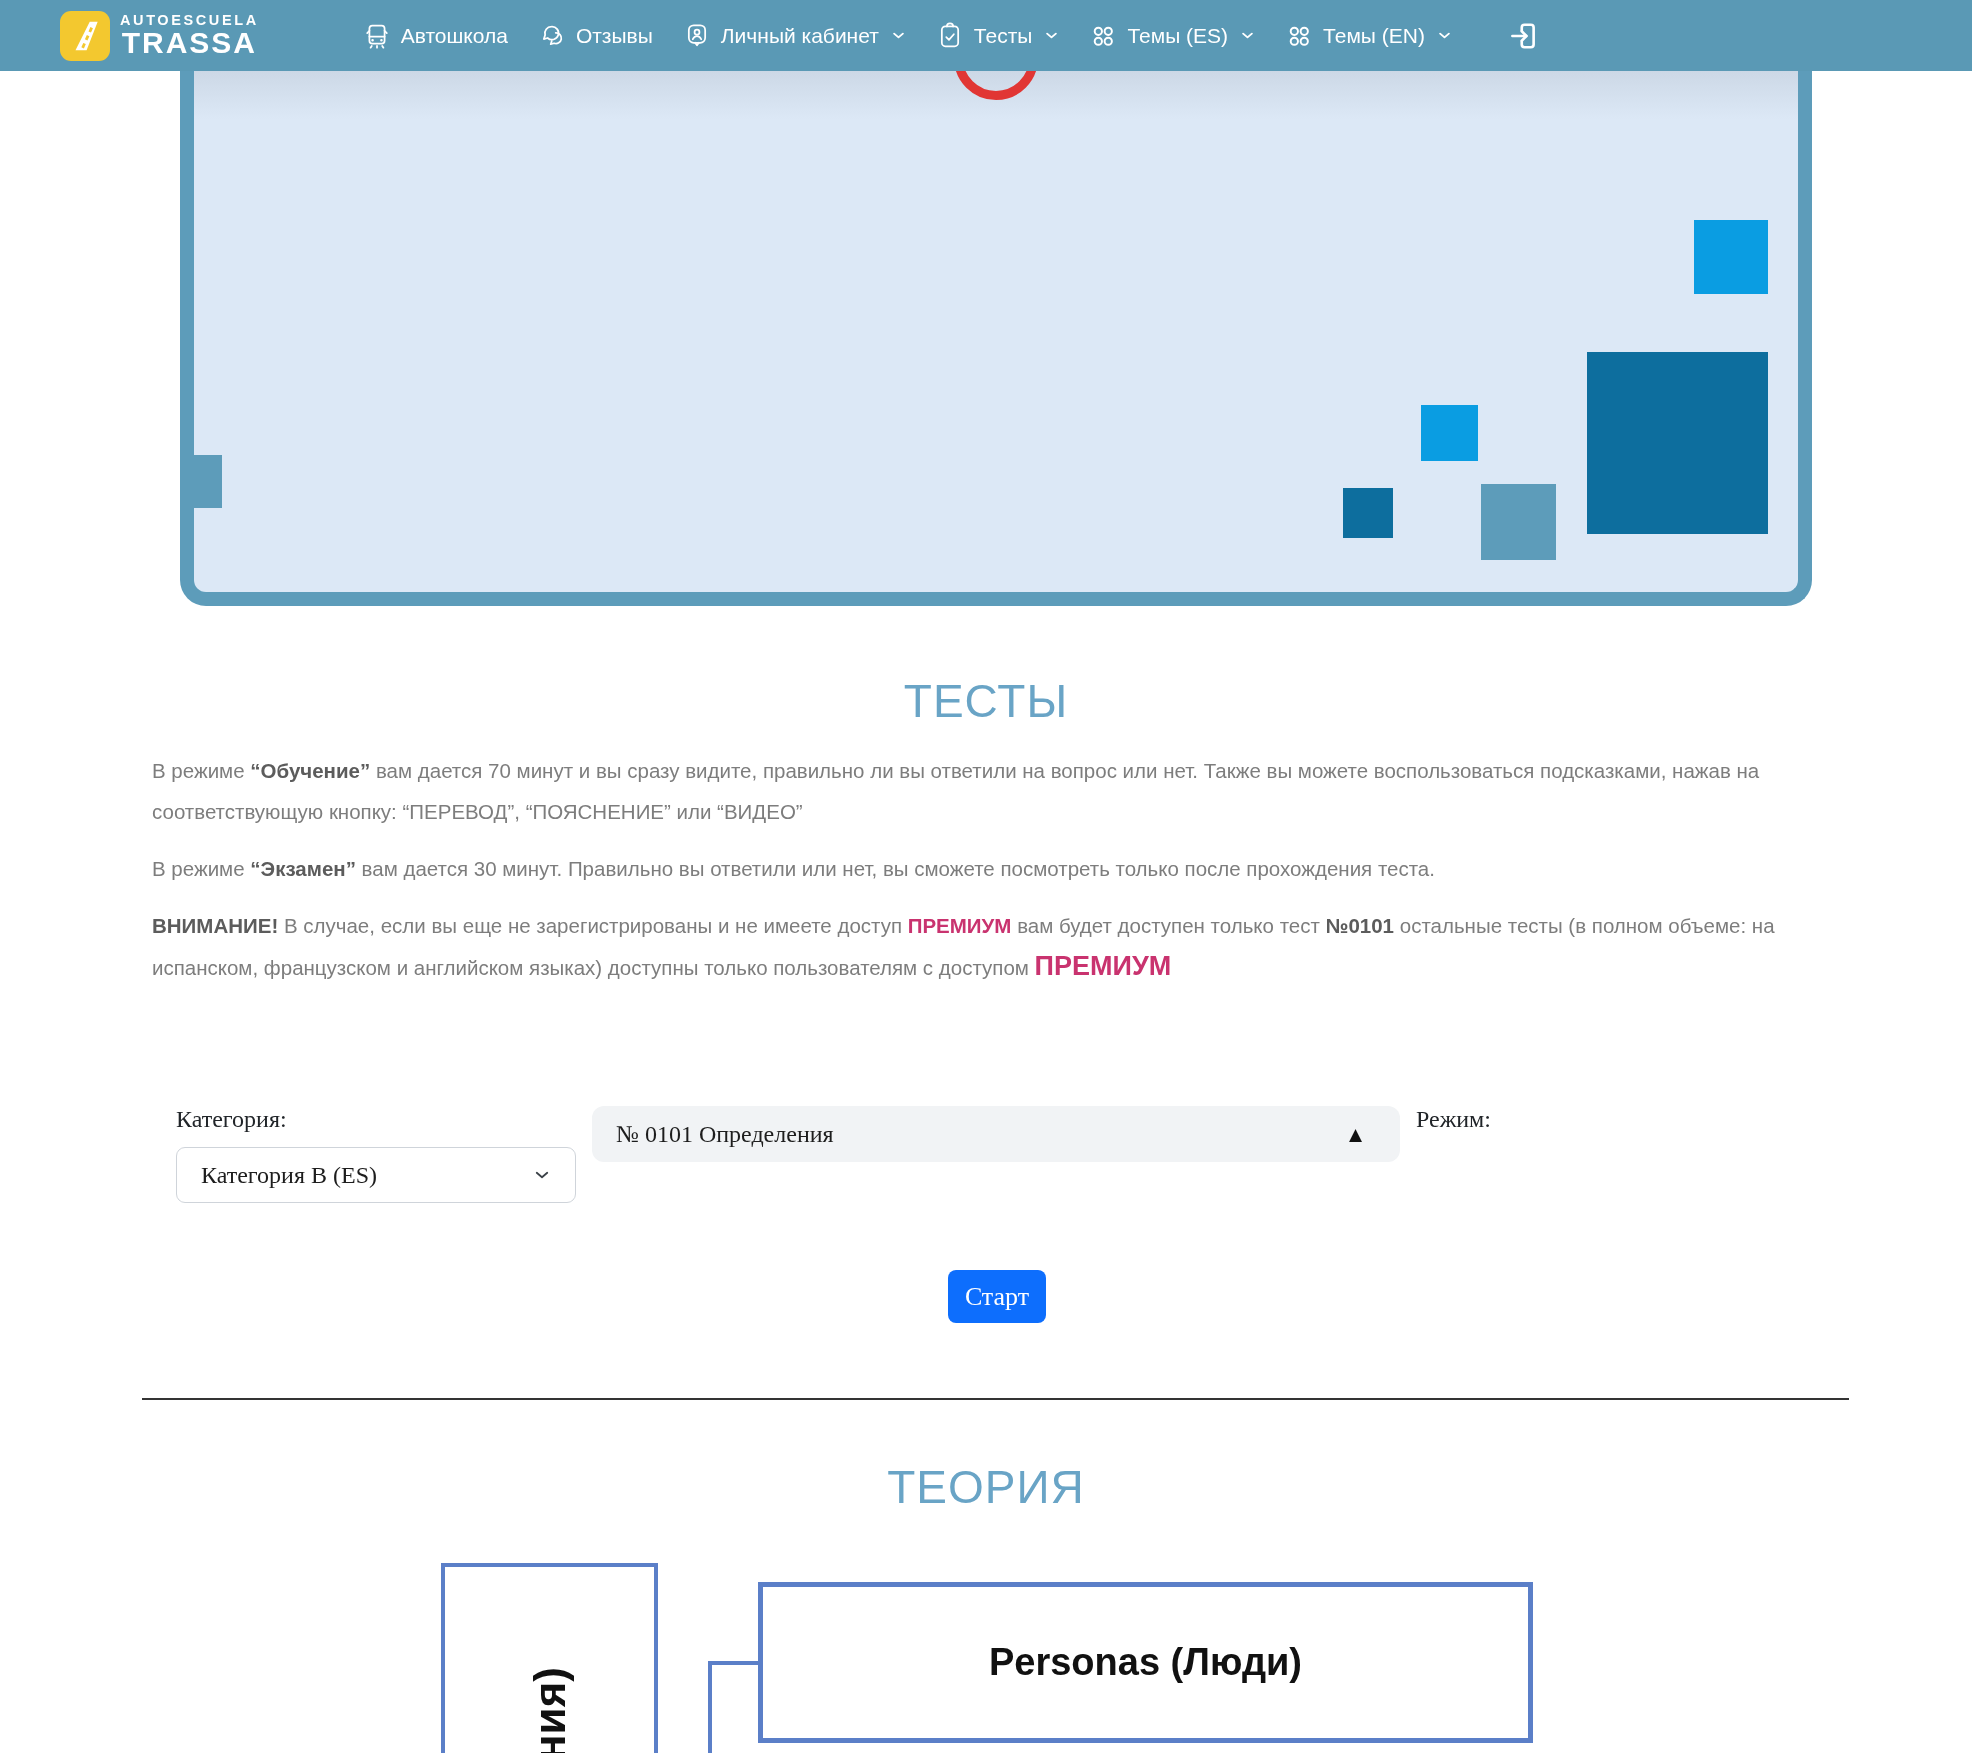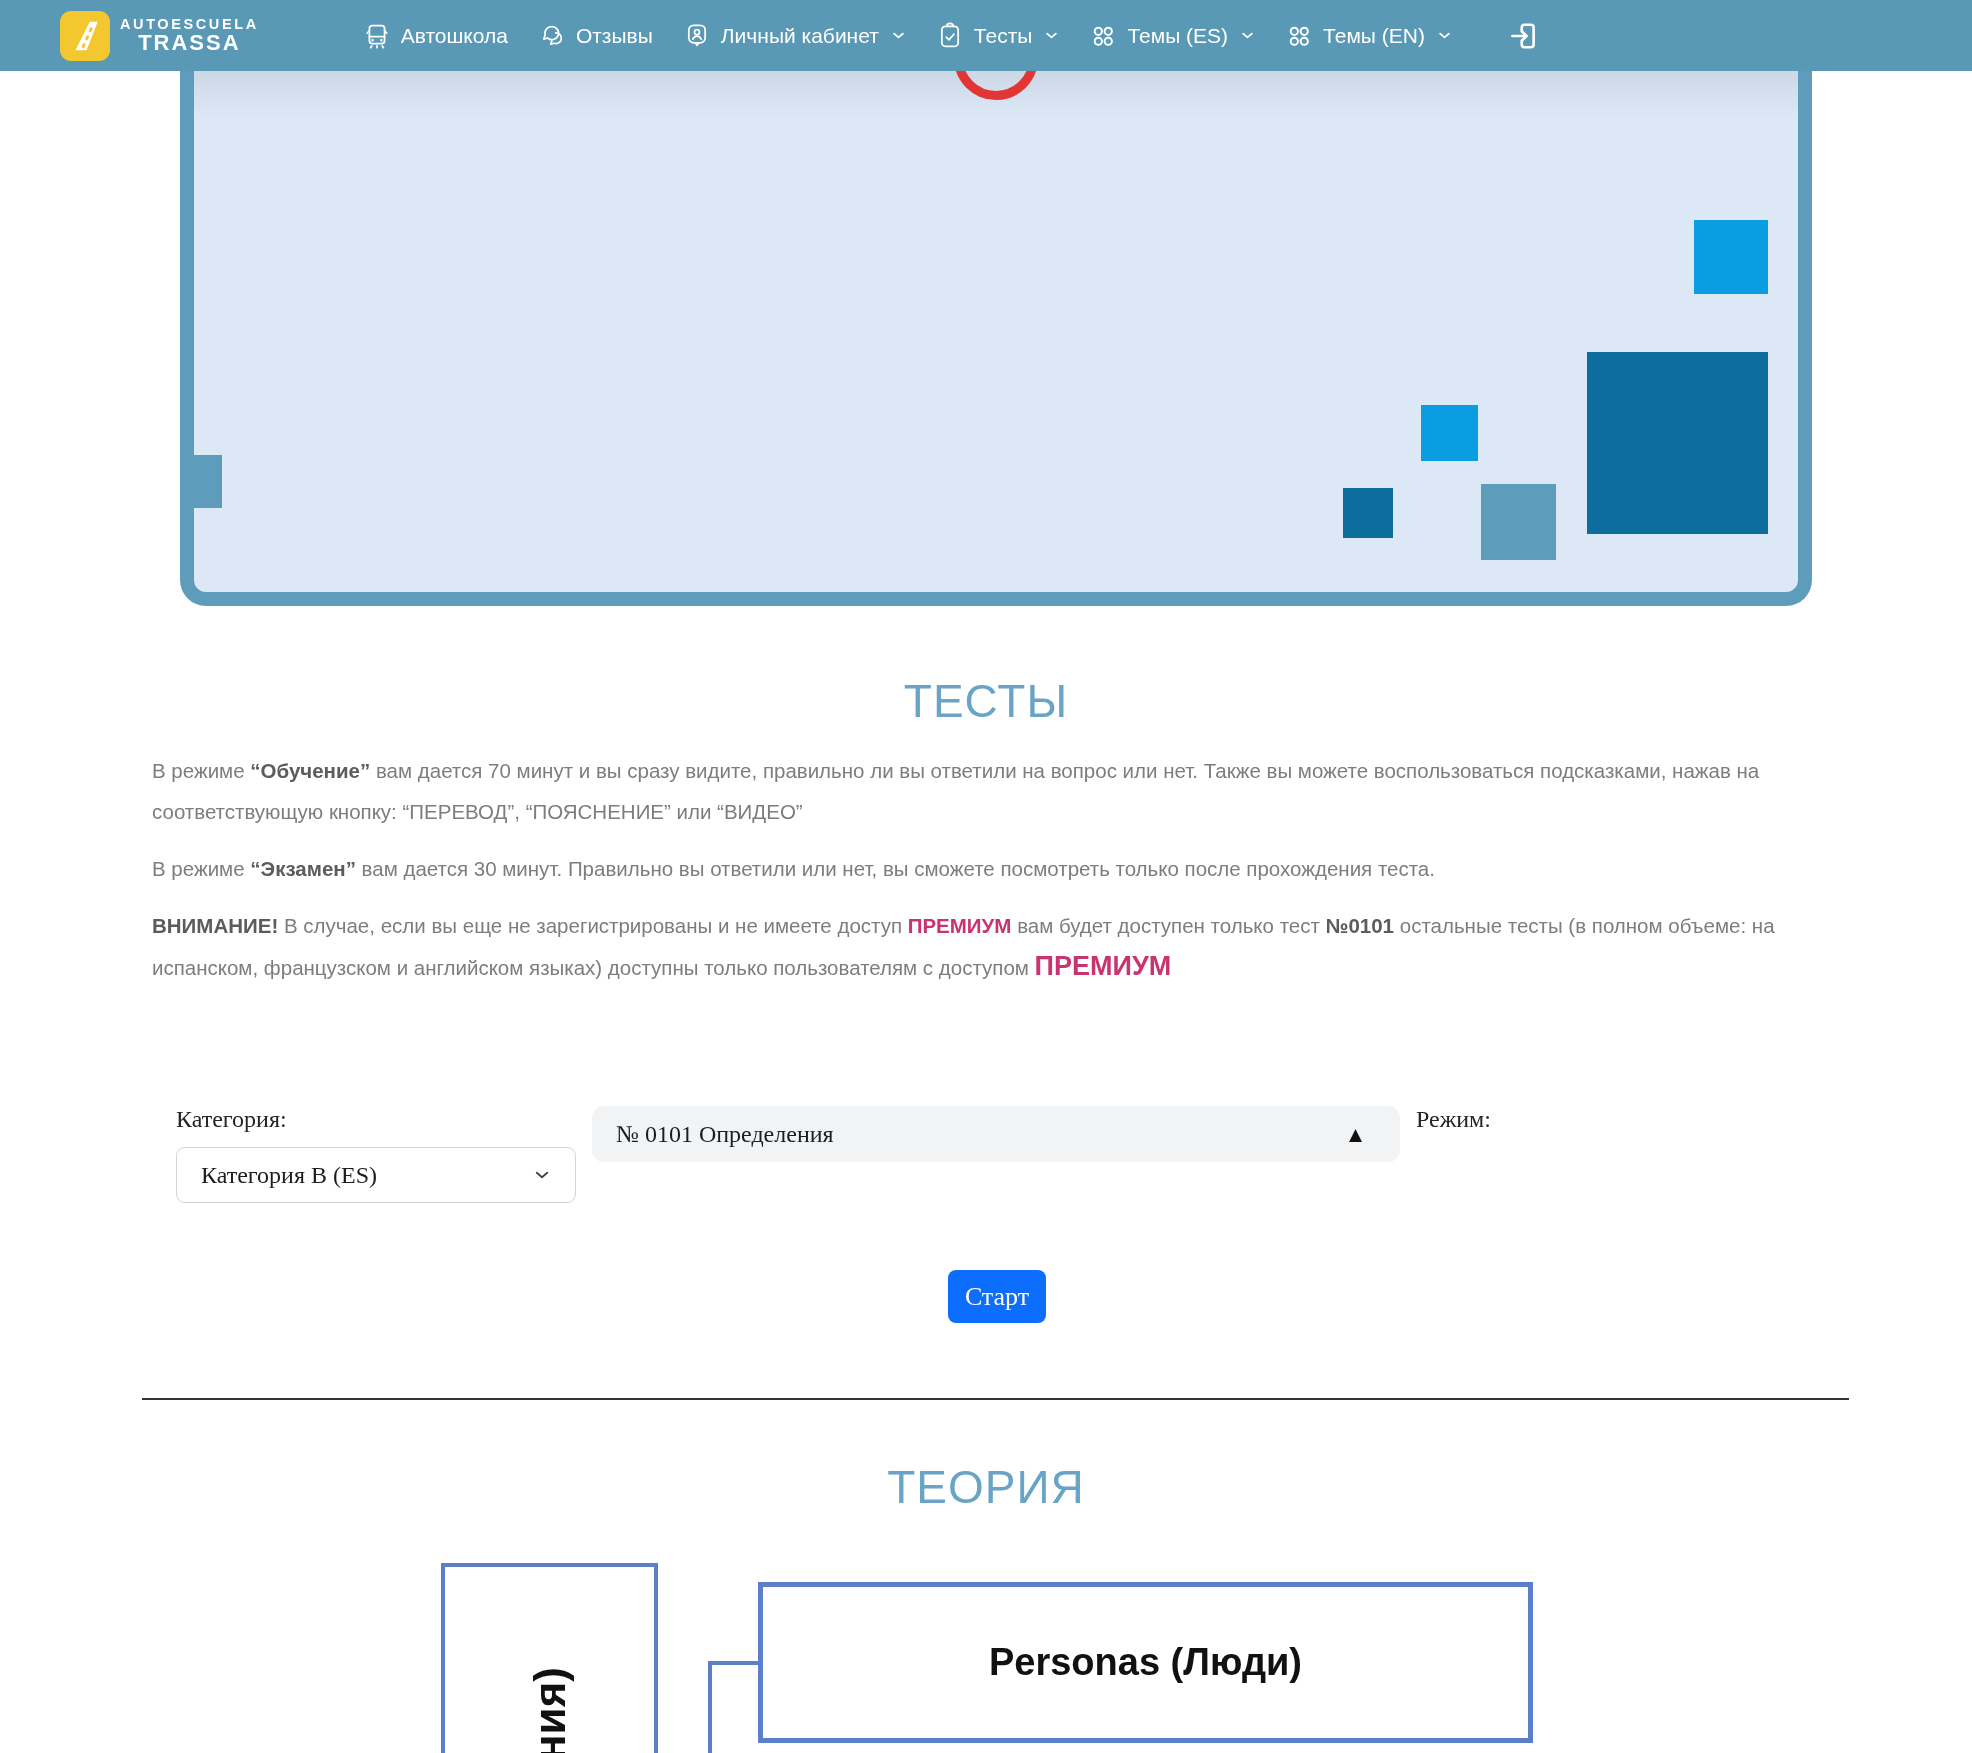--- a/index.html
+++ b/index.html
@@ -14,21 +14,21 @@
     position:absolute; top:0; left:0; width:1972px; height:71px;
     background:#5a99b5; display:flex; align-items:center; z-index:20;
   }
   .brand { display:flex; align-items:center; margin-left:60px; cursor:pointer; text-decoration:none;text-align:center; }
   .brand-mark {
     width:50px; height:50px; background:#f3c82f; border-radius:11px;
     display:flex; align-items:center; justify-content:center; flex:0 0 auto;
   }
   .brand-text { margin-left:10px; color:#fff; line-height:1; }
   .brand-l1 { display:block; font-size:14.5px; font-weight:700; letter-spacing:2.6px; }
-  .brand-l2 { display:block; font-size:22px; font-weight:800; letter-spacing:2px; margin-top:1px; }
+  .brand-l2 { display:block; font-size:30px; font-weight:800; letter-spacing:2px; margin-top:1px; }
   .menu { display:flex; align-items:center; gap:30px; margin-left:104px; }
   .nav-item {
     display:flex; align-items:center; gap:10px; color:#fff; font-size:21px;
     cursor:pointer; text-decoration:none; white-space:nowrap;
   }
   .nv-icon { display:flex; align-items:center; }
   .nv-icon svg { display:block; }
   .chev { display:flex; align-items:center; margin-left:2px; }
   .login-btn { margin-left:56px; display:flex; align-items:center; cursor:pointer; }
 

